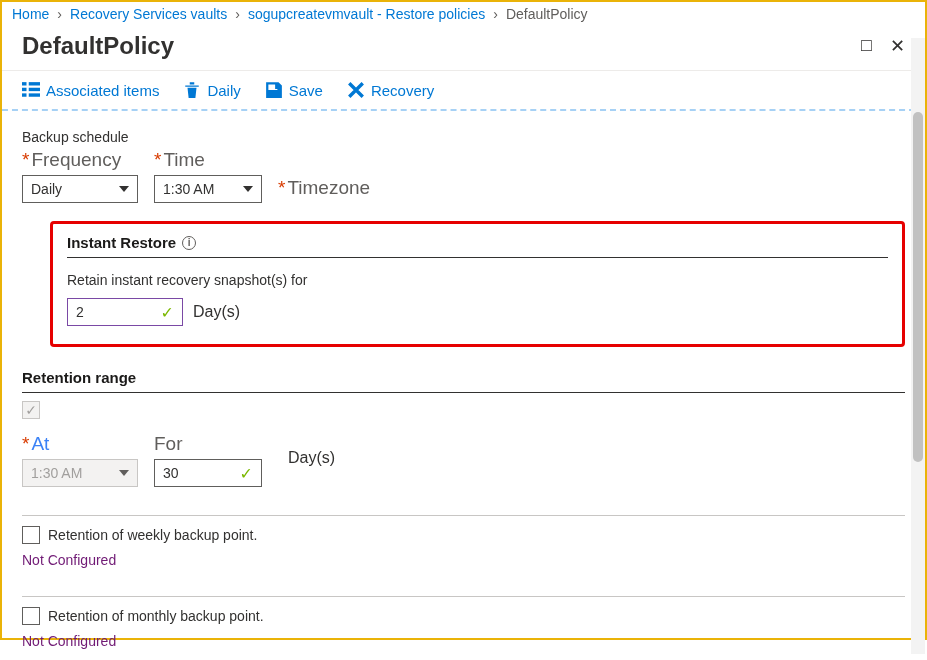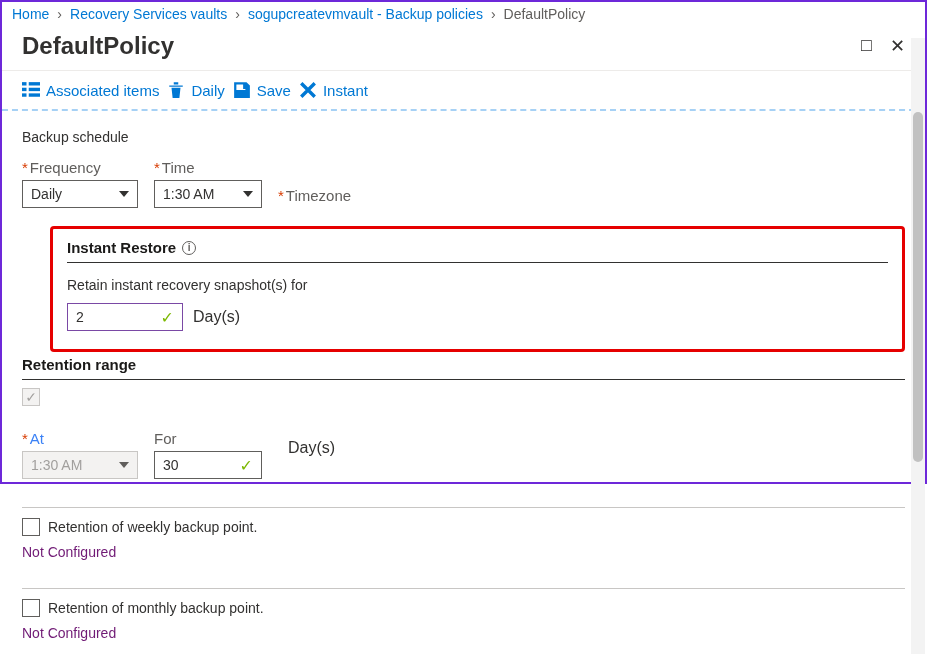--- a/index.html
+++ b/index.html
@@ -6,22 +6,22 @@
   html, body {
     margin: 0; padding: 0;
     width: 927px; height: 660px;
     font-family: "Segoe UI", Arial, sans-serif;
     font-size: 14px;
     color: #323130;
     background: #fff;
     overflow: hidden;
   }
   .frame {
-    width: 927px; height: 484px;
-    border: 2px solid #6d28d9;
+    width: 927px; height: 640px;
+    border: 2px solid #eab308;
     position: relative;
     background: #fff;
   }
   .scroll-track {
     position: absolute;
     top: 36px; right: 0;
     width: 14px;
     height: 616px;
     background: #f3f3f3;
   }
@@ -67,21 +67,21 @@
     display: flex;
     gap: 18px;
     font-size: 18px;
     color: #323130;
   }
   .win-icons span { cursor: pointer; }
   
   .toolbar {
     display: flex;
     align-items: center;
-    gap: 8px;
+    gap: 24px;
     padding: 10px 20px 10px 20px;
     border-bottom: 2px dashed #a6d1f5;
     color: #0078d4;
   }
   .tb-btn {
     display: inline-flex;
     align-items: center;
     gap: 6px;
     cursor: pointer;
     font-size: 15px;
@@ -97,24 +97,23 @@
     margin: 8px 0 2px 0;
   }
   .row {
     display: flex;
     align-items: flex-end;
     gap: 16px;
     margin-top: 4px;
   }
   .field { display: flex; flex-direction: column; }
   .field-label {
-    font-size: 15px;
+    font-size: 19px;
     color: #605e5c;
     margin-bottom: 4px;
-    margin-top: 10px;
   }
   .req { color: #d83b01; margin-right: 2px; }
   .select {
     display: flex;
     align-items: center;
     justify-content: space-between;
     height: 28px;
     border: 1px solid #605e5c;
     background: #fff;
     padding: 0 8px;
@@ -210,34 +209,34 @@
   .notconf {
     font-size: 14px; color: #701a75;
     margin-top: 8px;
   }
   .sec-plain-head {
     font-size: 15px;
     font-weight: 700;
     color: #1b1a19;
     border-bottom: 1px solid #323130;
     padding-bottom: 6px;
-    margin-top: 4px;
+    margin-top: 22px;
   }
 </style>
 </head>
 <body>
 
 <div class="frame">
 
   <div class="breadcrumb">
     <a>Home</a>
     <span class="sep">›</span>
     <a>Recovery Services vaults</a>
     <span class="sep">›</span>
-    <a>sogupcreatevmvault - Backup policies</a>
+    <a>sogupcreatevmvault - Restore policies</a>
     <span class="sep">›</span>
     <span class="current">DefaultPolicy</span>
   </div>
 
   <div class="header">
     <h1>DefaultPolicy</h1>
     <div class="win-icons">
       <span>□</span>
       <span>✕</span>
     </div>
@@ -264,21 +263,21 @@
     <div class="tb-btn">
       <svg class="ico" viewBox="0 0 16 16">
           <path d="M1 1h11l3 3v11H1zM3 3v5h8V3zM9 3h2v4H9z"></path>
         </svg>
       <span>Save</span>
     </div>
     <div class="tb-btn">
       <svg class="ico" viewBox="0 0 16 16">
           <path d="M2 2l12 12M14 2L2 14" stroke="#0078d4" stroke-width="3" fill="none"></path>
         </svg>
-      <span>Instant</span>
+      <span>Recovery</span>
     </div>
   </div>
 
   <div class="body">
 
     <div class="sec-plain-label">Backup schedule</div>
 
     <div class="row">
       <div class="field">
         <div class="field-label"><span class="req">*</span><span>Frequency</span></div>

